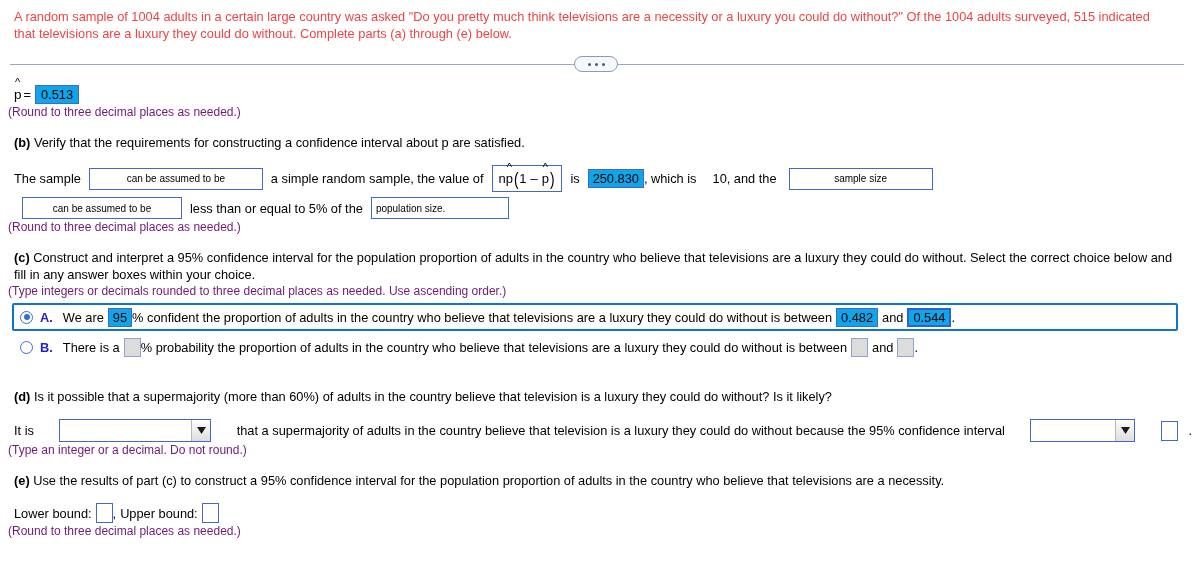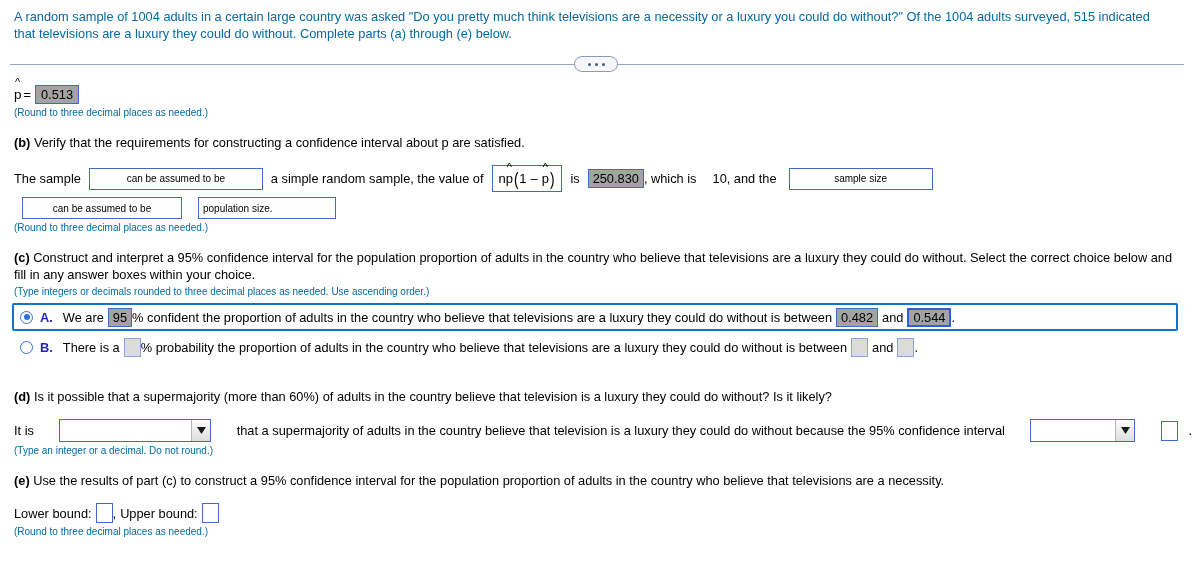--- a/index.html
+++ b/index.html
@@ -18,21 +18,21 @@
     overflow: hidden;
     position: relative;
   }
 
   .page { padding: 6px 8px 0 8px; }
 
   
   .intro {
     font-size: 12.8px;
     line-height: 17px;
-    color: #0369a1;
+    color: #ef4444;
     margin: 2px 0 0 6px;
     max-width: 1160px;
   }
 
   
   .divider-wrap {
     position: relative;
     height: 26px;
     margin-top: 9px;
   }
@@ -70,39 +70,38 @@
   
   .row {
     display: flex;
     align-items: center;
     flex-wrap: wrap;
     margin-left: 6px;
     line-height: 19px;
   }
   .txt { white-space: pre; }
   .blue-note {
-    color: #0369a1;
-    font-size: 10px;
-    margin-left: 6px;
+    color: #701a75;
+    font-size: 12px;
     line-height: 17px;
   }
   .para {
     margin-left: 6px;
     line-height: 17px;
     max-width: 1170px;
   }
   .bold { font-weight: bold; }
 
   
   .ansbox {
     display: inline-flex;
     align-items: center;
     justify-content: center;
     border: 1px solid #4169c8;
-    background: #a3a3a3;
+    background: #0ea5e9;
     font-family: "Liberation Sans", sans-serif;
     font-size: 12.8px;
     color: #000;
     height: 19px;
     padding: 0 4px;
     cursor: text;
   }
   .ansbox.focused {
     border: 2px solid #2f5fd0;
     outline: 1px solid #ffffff;
@@ -340,20 +339,21 @@
     <span class="gap"></span>
       <span class="gap"></span>
       <span class="gap"></span>
     <span class="choicebox" style="width:144px;">sample size</span>
   </div>
 
   <div class="row" style="margin-top:5px; margin-left:14px;">
     <span class="choicebox" style="width:160px;">can be assumed to be</span>
     <span class="gap"></span>
       <span class="gap"></span>
+    <span class="txt">less than or equal to 5% of the</span>
     <span class="gap"></span>
       <span class="gap"></span>
     <span class="choicebox left" style="width:138px;">population size.</span>
   </div>
   <div class="blue-note">(Round to three decimal places as needed.)</div>
 
   <div class="para" style="margin-top:13px;">
     <span class="bold">(c)</span><span> Construct and interpret a 95% confidence interval for the population proportion of adults in the country who believe that televisions are a luxury they could do without. Select the correct choice below and fill in any answer boxes within your choice.</span>
   </div>
   <div class="blue-note">(Type integers or decimals rounded to three decimal places as needed. Use ascending order.)</div>

